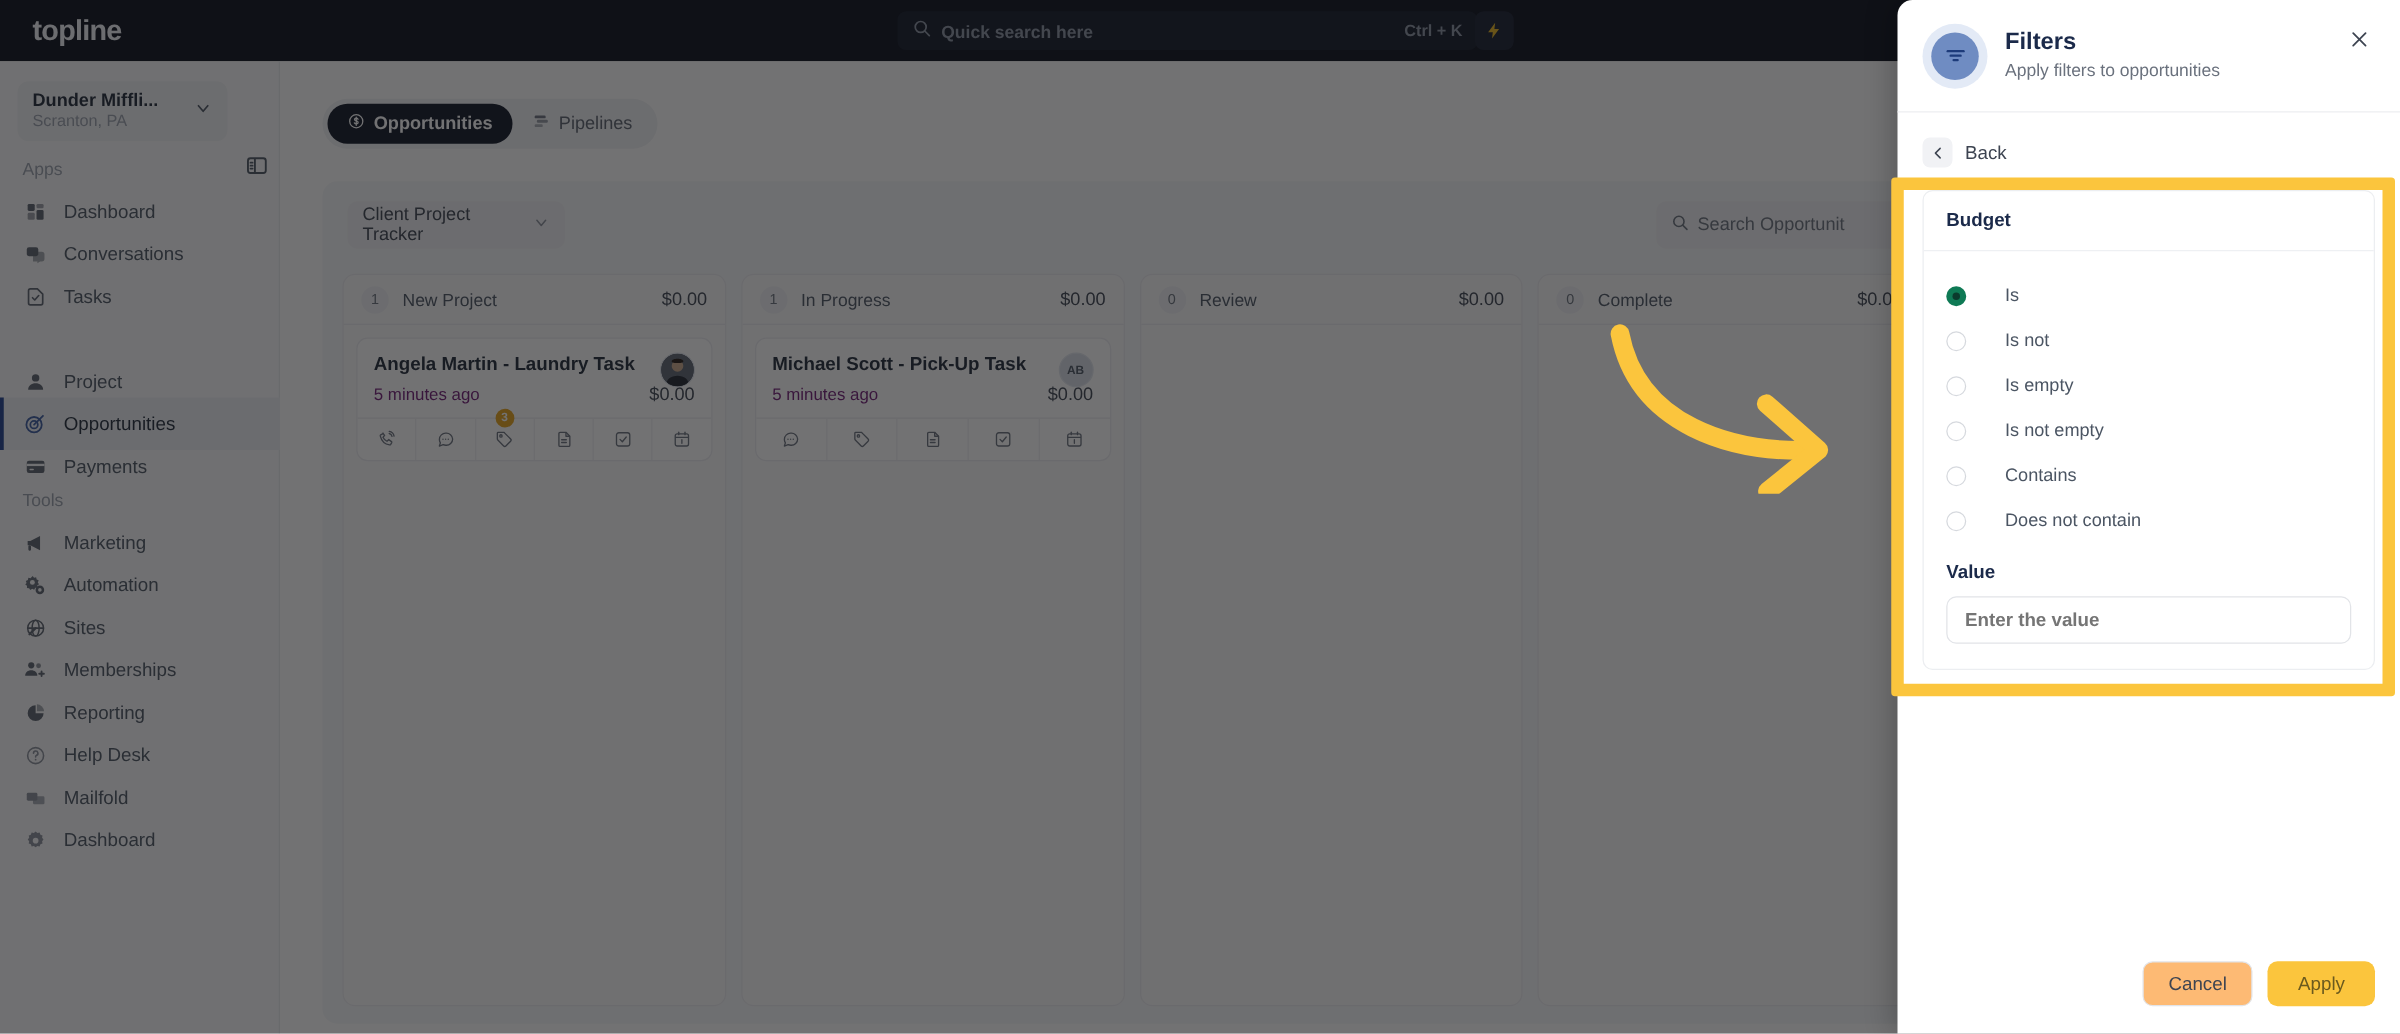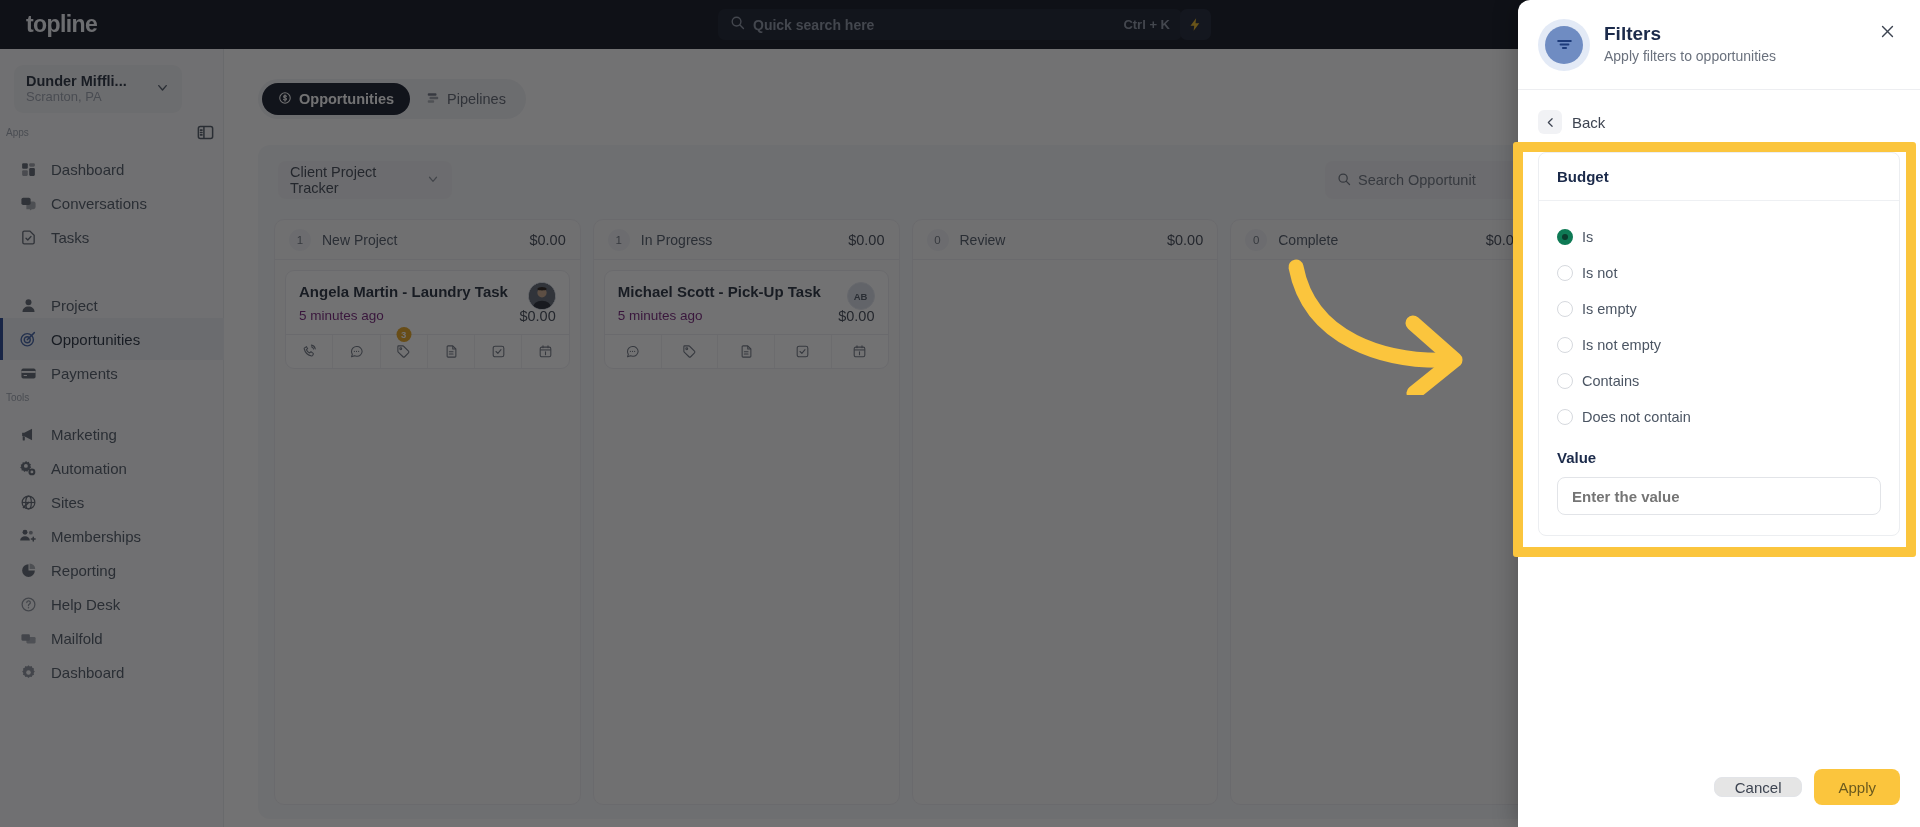--- a/index.html
+++ b/index.html
@@ -41,21 +41,21 @@
   .orgbox {
     position:absolute; left:14px; top:16px; width:168px; height:48px;
     background:#f1f2f5; border-radius:9px; display:flex; align-items:center; padding:0 12px;
   }
   .orgbox .t1 { font-size:14.5px; color:#1f2937; font-weight:600; line-height:1.15; }
   .orgbox .t2 { font-size:13px; color:#9aa1ad; line-height:1.25; }
   .orgtoggle {
     position:absolute; left:188px; top:66px; width:34px; height:34px;
     display:flex; align-items:center; justify-content:center; border-radius:7px;
   }
-  .sect-label { position:absolute; left:6px; font-size:10px; color:#9aa1ad; }
+  .sect-label { position:absolute; left:18px; font-size:14px; color:#9aa1ad; }
   .navitem {
     position:absolute; left:0; width:224px; height:42px;
     display:flex; align-items:center; gap:13px; padding-left:18px;
     font-size:15px; color:#4b5563;
   }
   .navitem.active { background:#eef1f6; color:#1f2937; border-left:3px solid #1f3f8f; padding-left:15px; }
   .navitem .ico { width:20px; height:20px; display:flex; align-items:center; justify-content:center; flex-shrink:0; }
 
   
   .main { position:absolute; top:49px; left:224px; right:0; bottom:0; background:#ffffff; }
@@ -131,34 +131,34 @@
     display:flex; align-items:center; justify-content:center; }
   .backlbl { font-size:15px; color:#3d4451; }
 
   .fcard {
     position:absolute; left:20px; top:152px; width:362px;
     background:#ffffff; border:1px solid #eceef1; border-radius:8px;
   }
   .fcard-head { padding:15px 18px; border-bottom:1px solid #eef0f3; }
   .fcard-title { font-size:15px; font-weight:700; color:#1b2a4a; }
   .fcard-body { padding:18px 18px 20px 18px; }
-  .radiorow { display:flex; align-items:center; gap:9px; height:36px; }
+  .radiorow { display:flex; align-items:center; gap:31px; height:36px; }
   .radio { width:16px; height:16px; border-radius:50%; border:1.5px solid #d6d9de;
     background:#fff; flex-shrink:0; display:flex; align-items:center; justify-content:center; }
   .radio.sel { border:2.5px solid #0f7a55; background:#0f7a55; }
   .radio.sel i { width:6px; height:6px; border-radius:50%; background:#0b3b2d; display:block; }
   .radiolbl { font-size:14.5px; color:#4b5563; }
   .vallabel { font-size:15px; font-weight:700; color:#1b2a4a; margin-top:14px; }
   .valinput { margin-top:11px; width:100%; height:38px; border:1px solid #e2e4e8;
     border-radius:8px; padding:0 14px; font-size:15px; color:#6a717d;
     font-family:"Liberation Sans", sans-serif; font-weight:600; background:#fff; }
 
   .panelfoot { position:absolute; right:20px; bottom:22px; display:flex; gap:12px; align-items:center; }
-  .btn-cancel { height:20px; padding:0 20px; border:1px solid #e2e4e8; border-radius:8px;
-    background:#e5e5e5; font-size:15px; color:#3d4451; font-family:"Liberation Sans", sans-serif; }
+  .btn-cancel { height:36px; padding:0 20px; border:1px solid #e2e4e8; border-radius:8px;
+    background:#fdba74; font-size:15px; color:#3d4451; font-family:"Liberation Sans", sans-serif; }
   .btn-apply { height:36px; padding:3px 24px; border:none; border-radius:8px;
     background:#fbc53d; font-size:15px; color:#6b5a1e; font-family:"Liberation Sans", sans-serif; }
 
   
   .hl { position:absolute; left:1513px; top:142px; width:403px; height:415px;
     border:10px solid #fbc53d; border-radius:3px; pointer-events:none; }
 
   
   .arrowwrap { position:absolute; left:1280px; top:245px; width:200px; height:150px; }
 </style>

